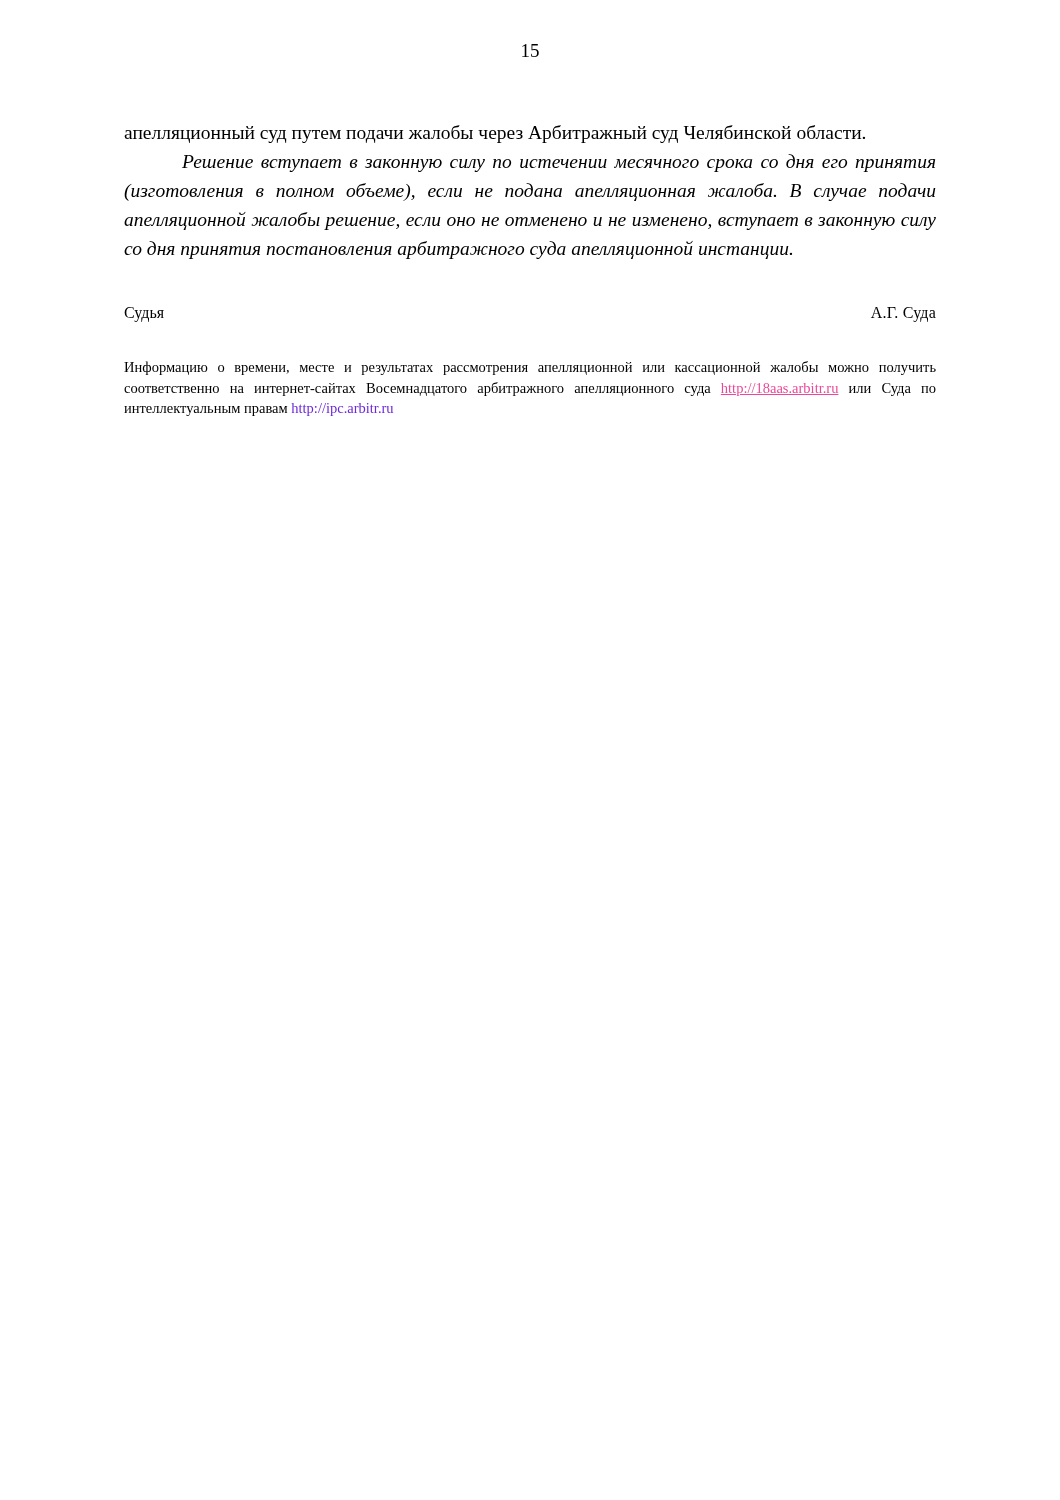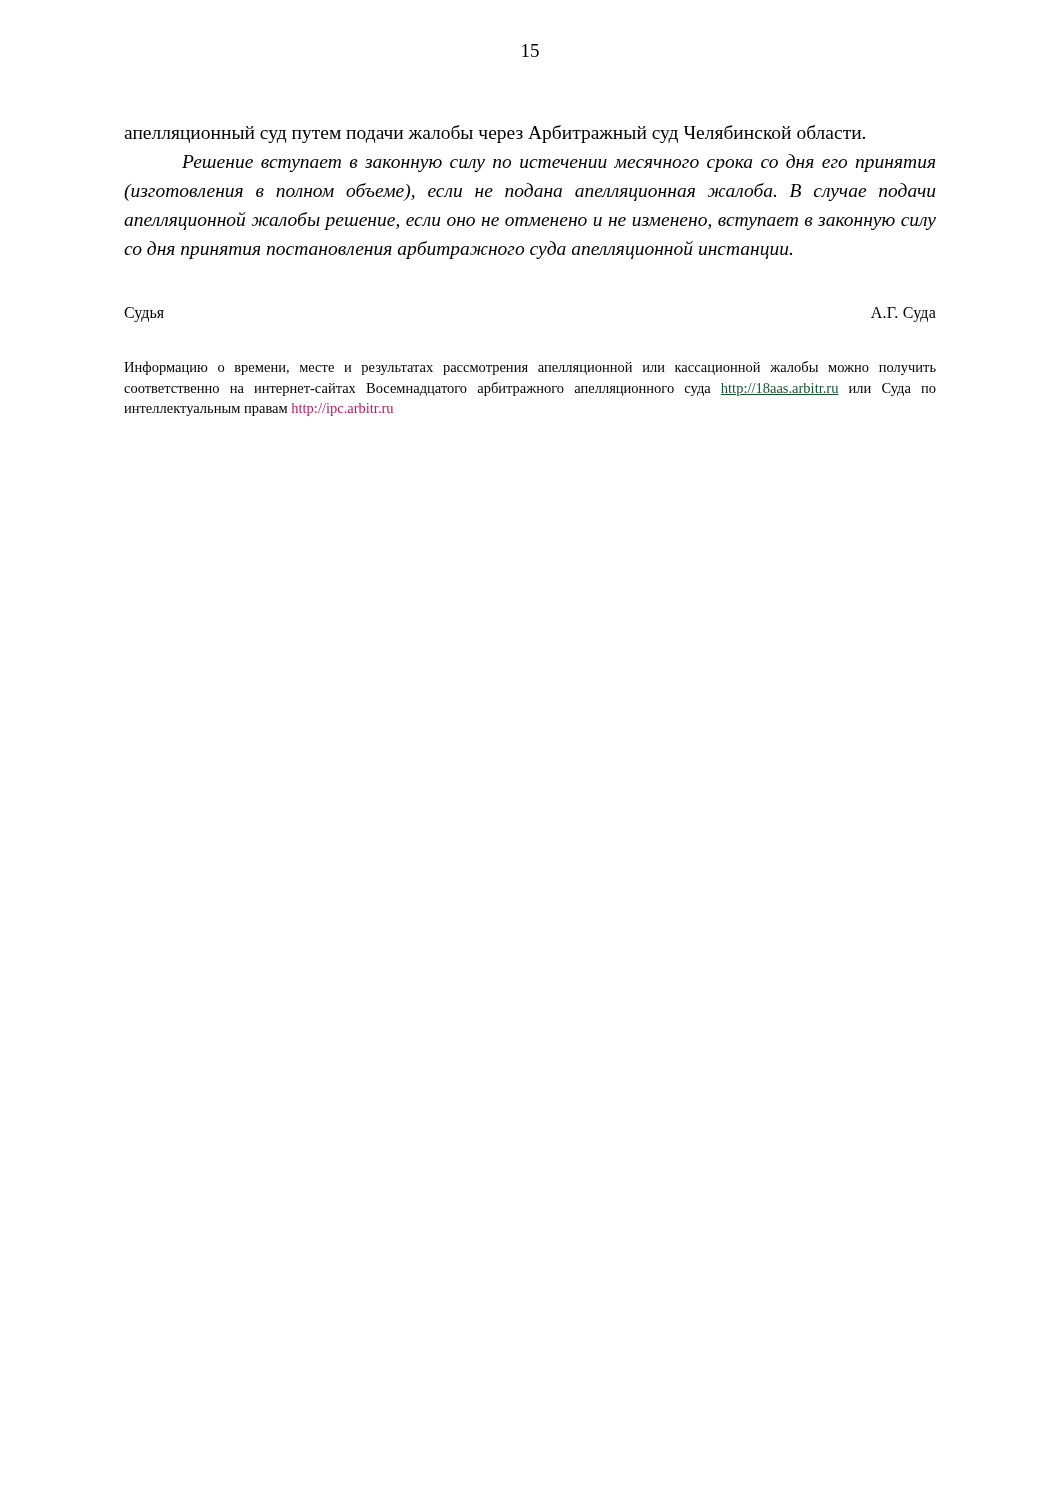--- a/index.html
+++ b/index.html
@@ -68,25 +68,25 @@
   }
   .footnote {
     margin-top: 32px;
     font-size: 14.5px;
     line-height: 20.5px;
     text-align: justify;
     text-justify: inter-word;
   }
   .footnote .link {
     text-decoration: underline;
-    color: #14532d;
+    color: #ec4899;
   }
   .footnote .plain-url {
     text-decoration: none;
-    color: #be185d;
+    color: #6d28d9;
   }
 </style>
 </head>
 <body>
 
 <div class="page">
 
   <div class="page-number">15</div>
 
   <div class="content">

